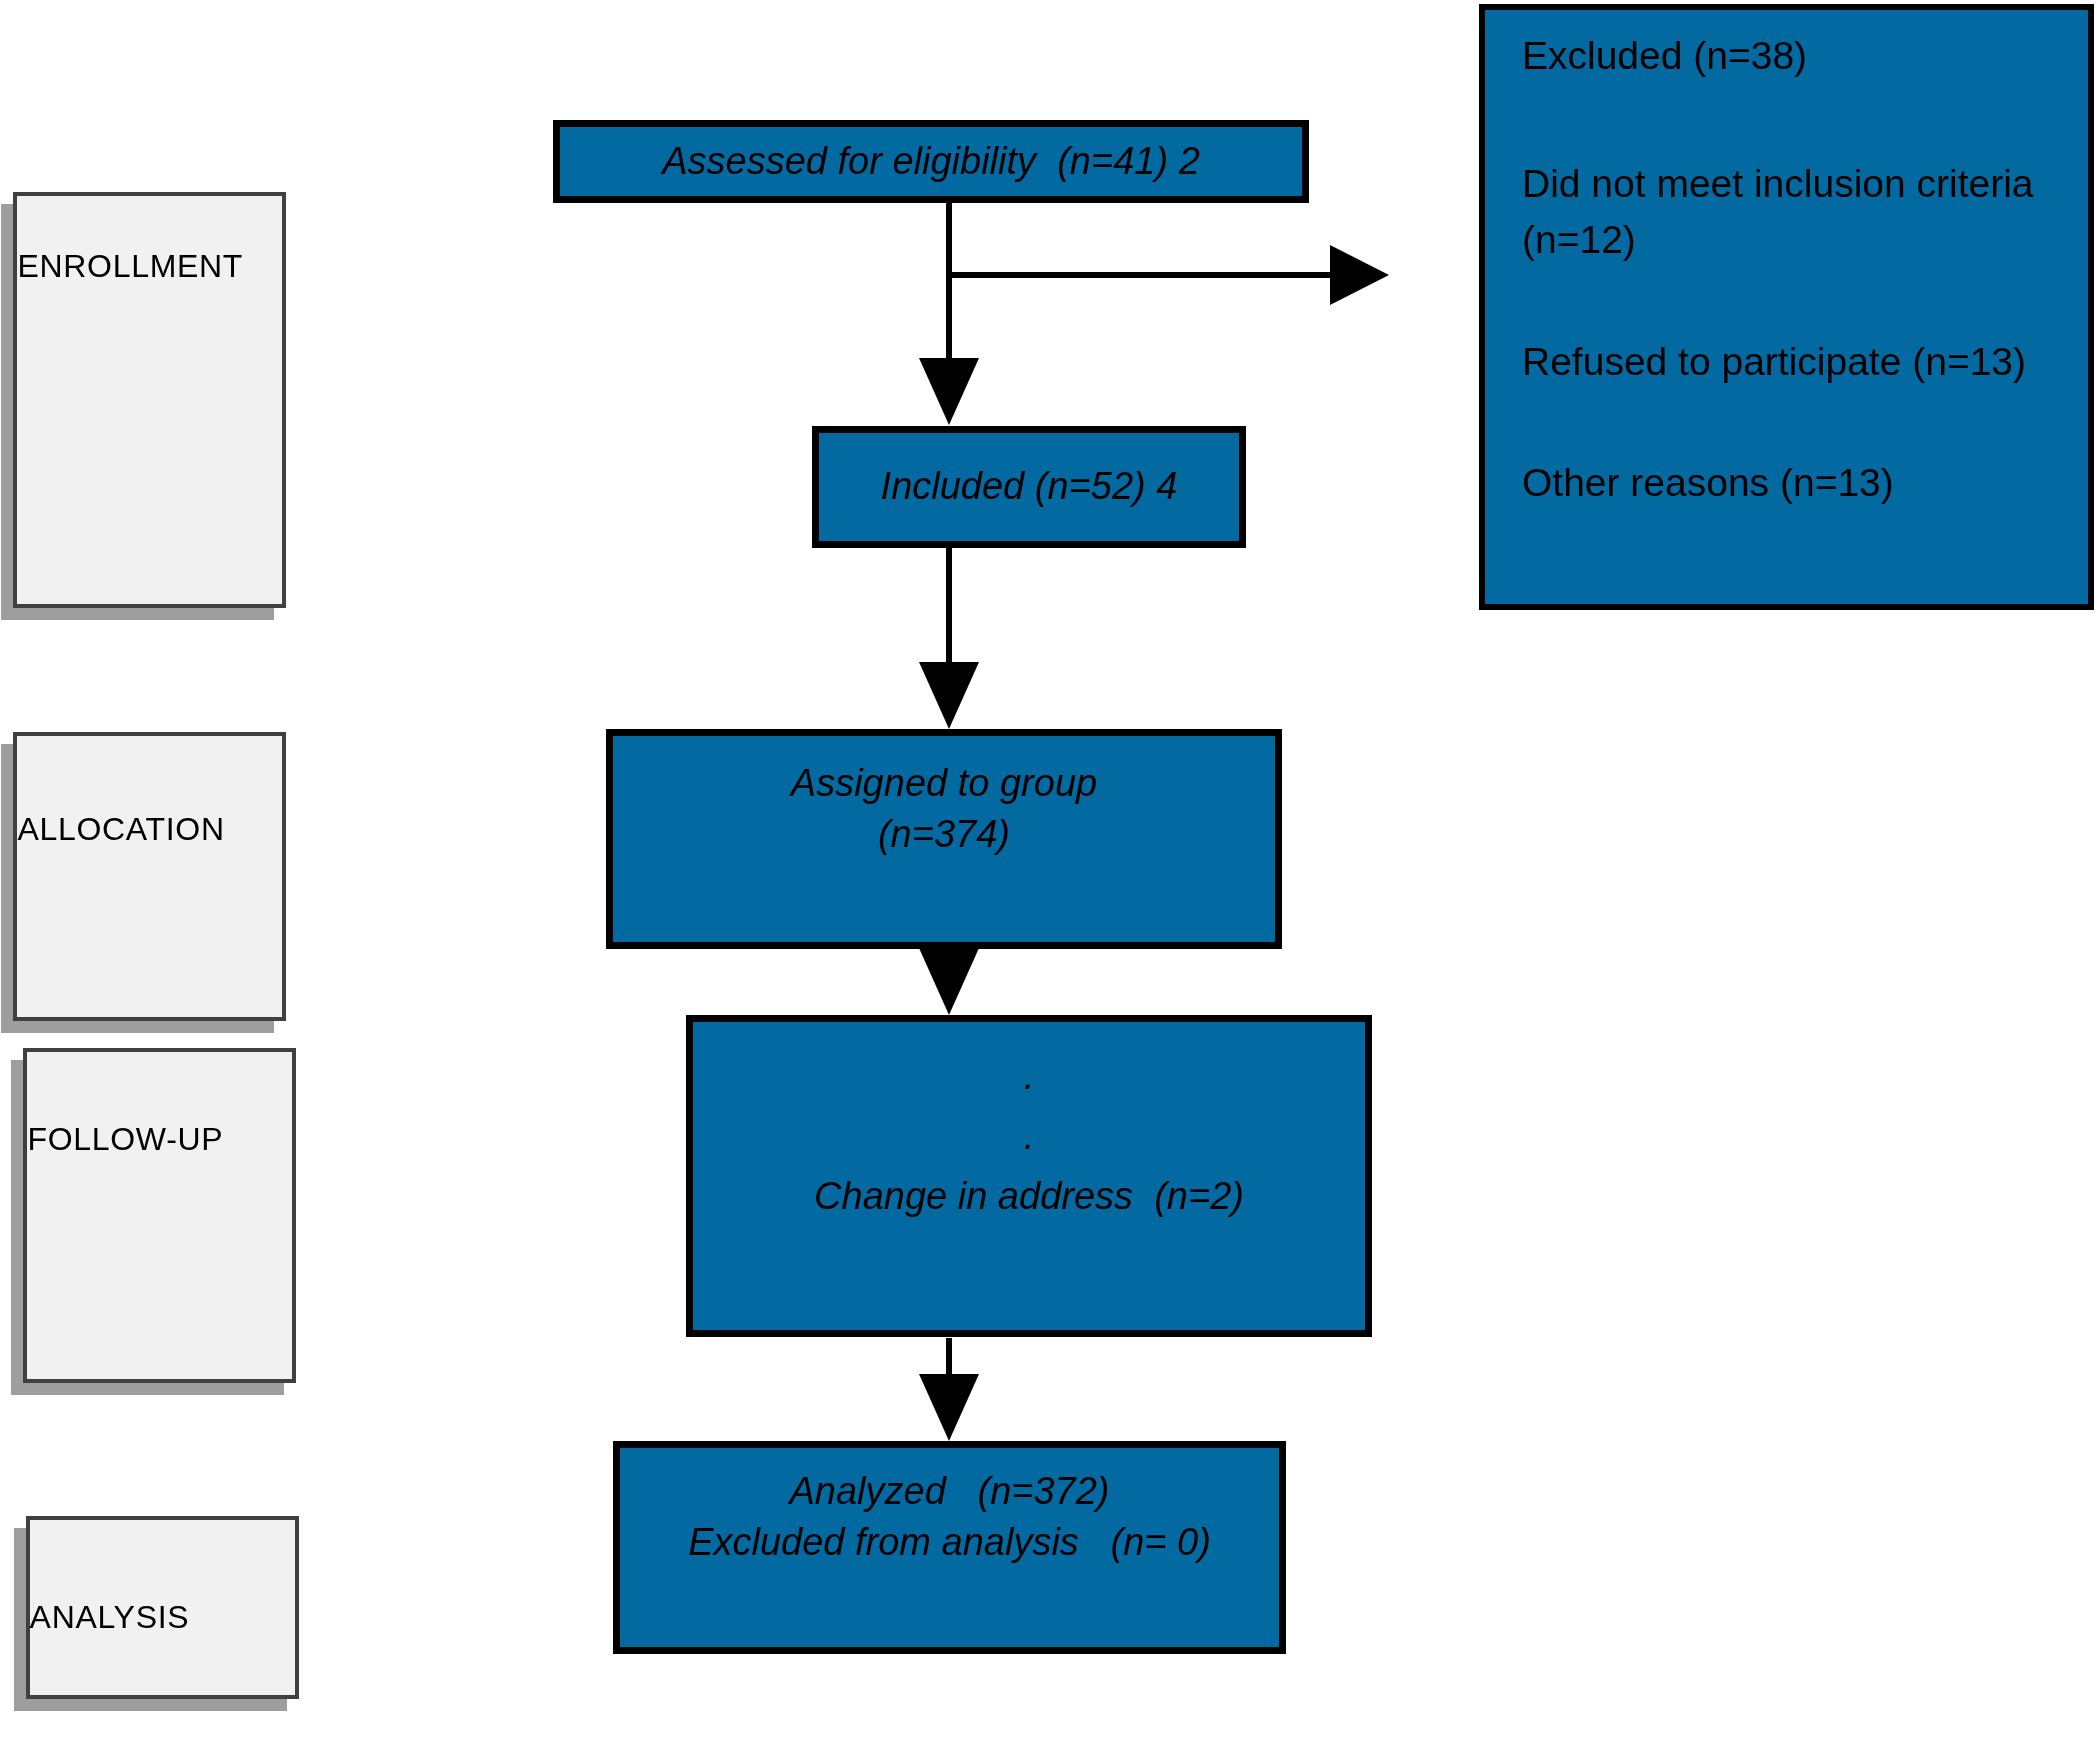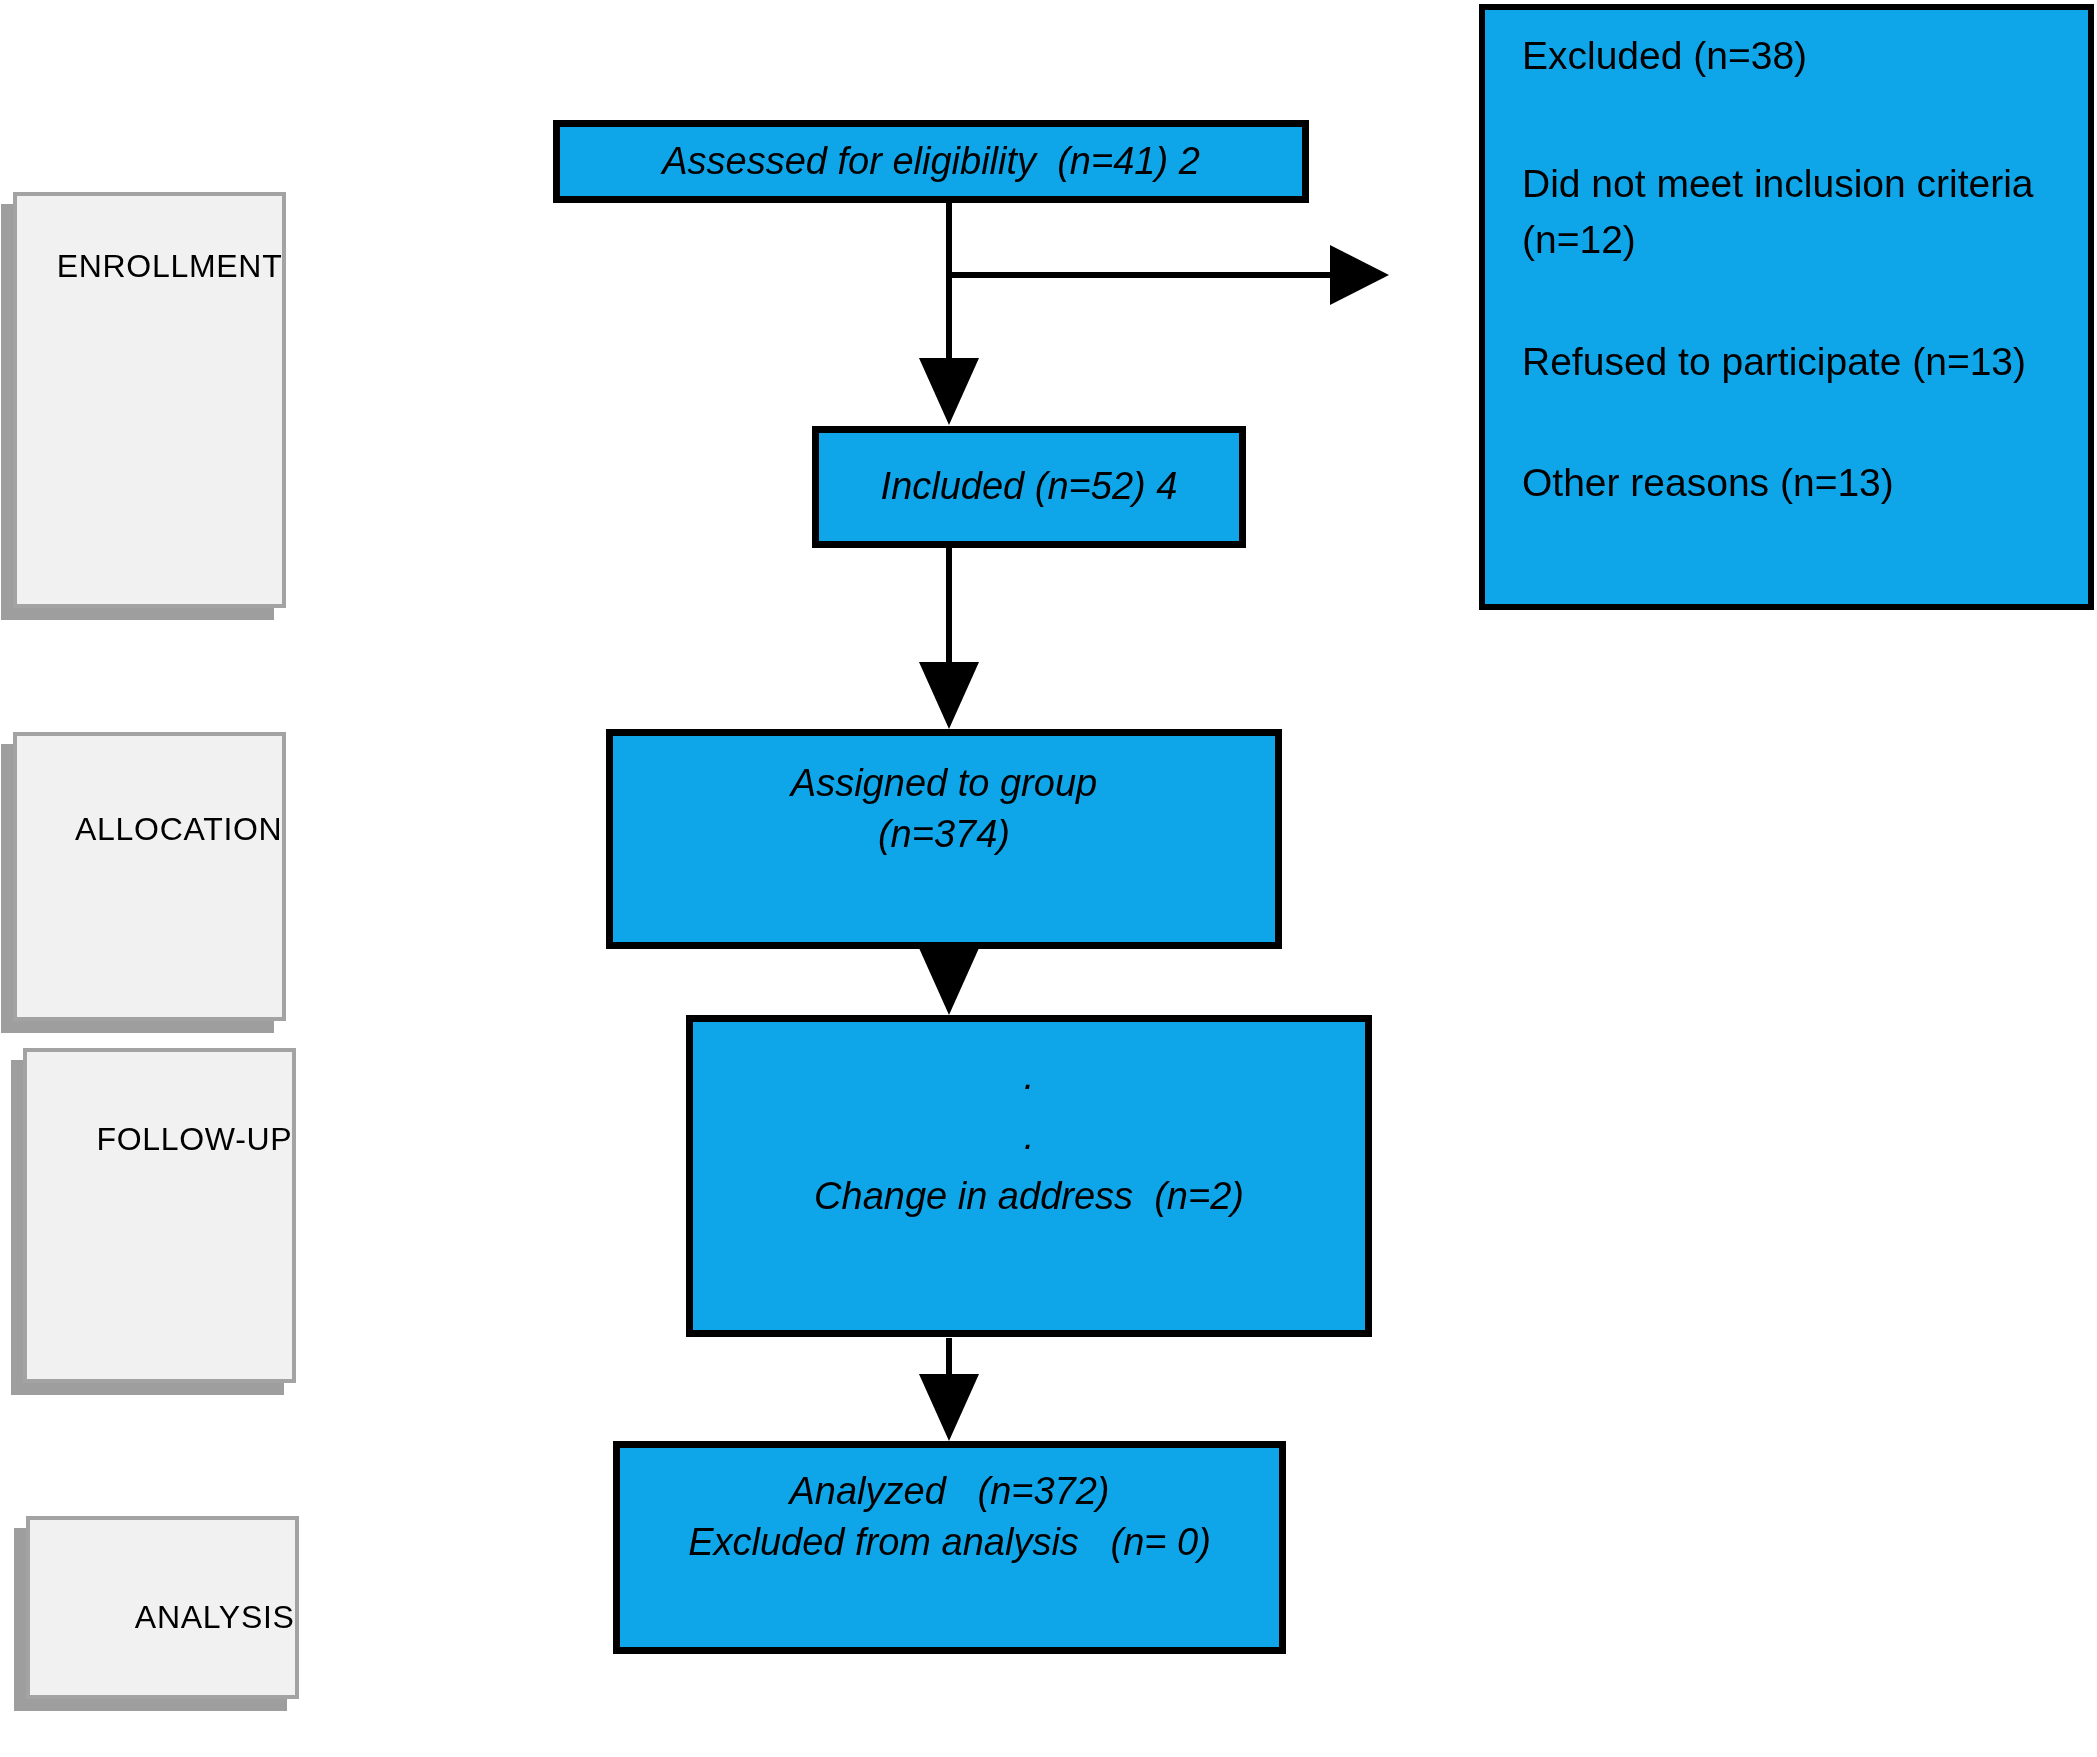--- a/index.html
+++ b/index.html
@@ -11,45 +11,45 @@
     color:#000000;
     overflow:hidden;
   }
 
   
   .stage {
     position:absolute;
     left:13.4px;
     width:273px;
     background:#f1f1f1;
-    border:4px solid #a3a3a3;
+    border:4px solid #404040;
     box-shadow:-12px 12px 0 0 #9e9e9e;
     box-sizing:border-box;
-    text-align:right;
+    text-align:left;
   }
   .stage-label {
     font-size:32px;
     letter-spacing:0.7px;
     color:#000000;
     display:block;
     white-space:pre;
   }
   #stage-enrollment { top:192px;  height:416px; }
   #stage-enrollment .stage-label { padding-top:52px; }
   #stage-allocation { top:732px; height:289px; }
   #stage-allocation .stage-label { padding-top:75px; }
   #stage-followup   { top:1048px; height:335px;margin-left:10px; }
   #stage-followup .stage-label   { padding-top:69px; }
   #stage-analysis   { top:1516px; height:183px; left:25.6px; }
   #stage-analysis .stage-label   { padding-top:79px; }
 
   
   .fbox {
     position:absolute;
-    background:#0ea5e9;
+    background:#0369a1;
     border:7.4px solid #000000;
     box-sizing:border-box;
     font-size:38px;
     line-height:1.35;
     text-align:center;
   }
   .fbox .line { display:block; white-space:pre;font-style:italic; }
 
   #box-assessed { left:553px;  top:120px;  width:756px; height:83px;
                   display:flex; align-items:center; justify-content:center; }

